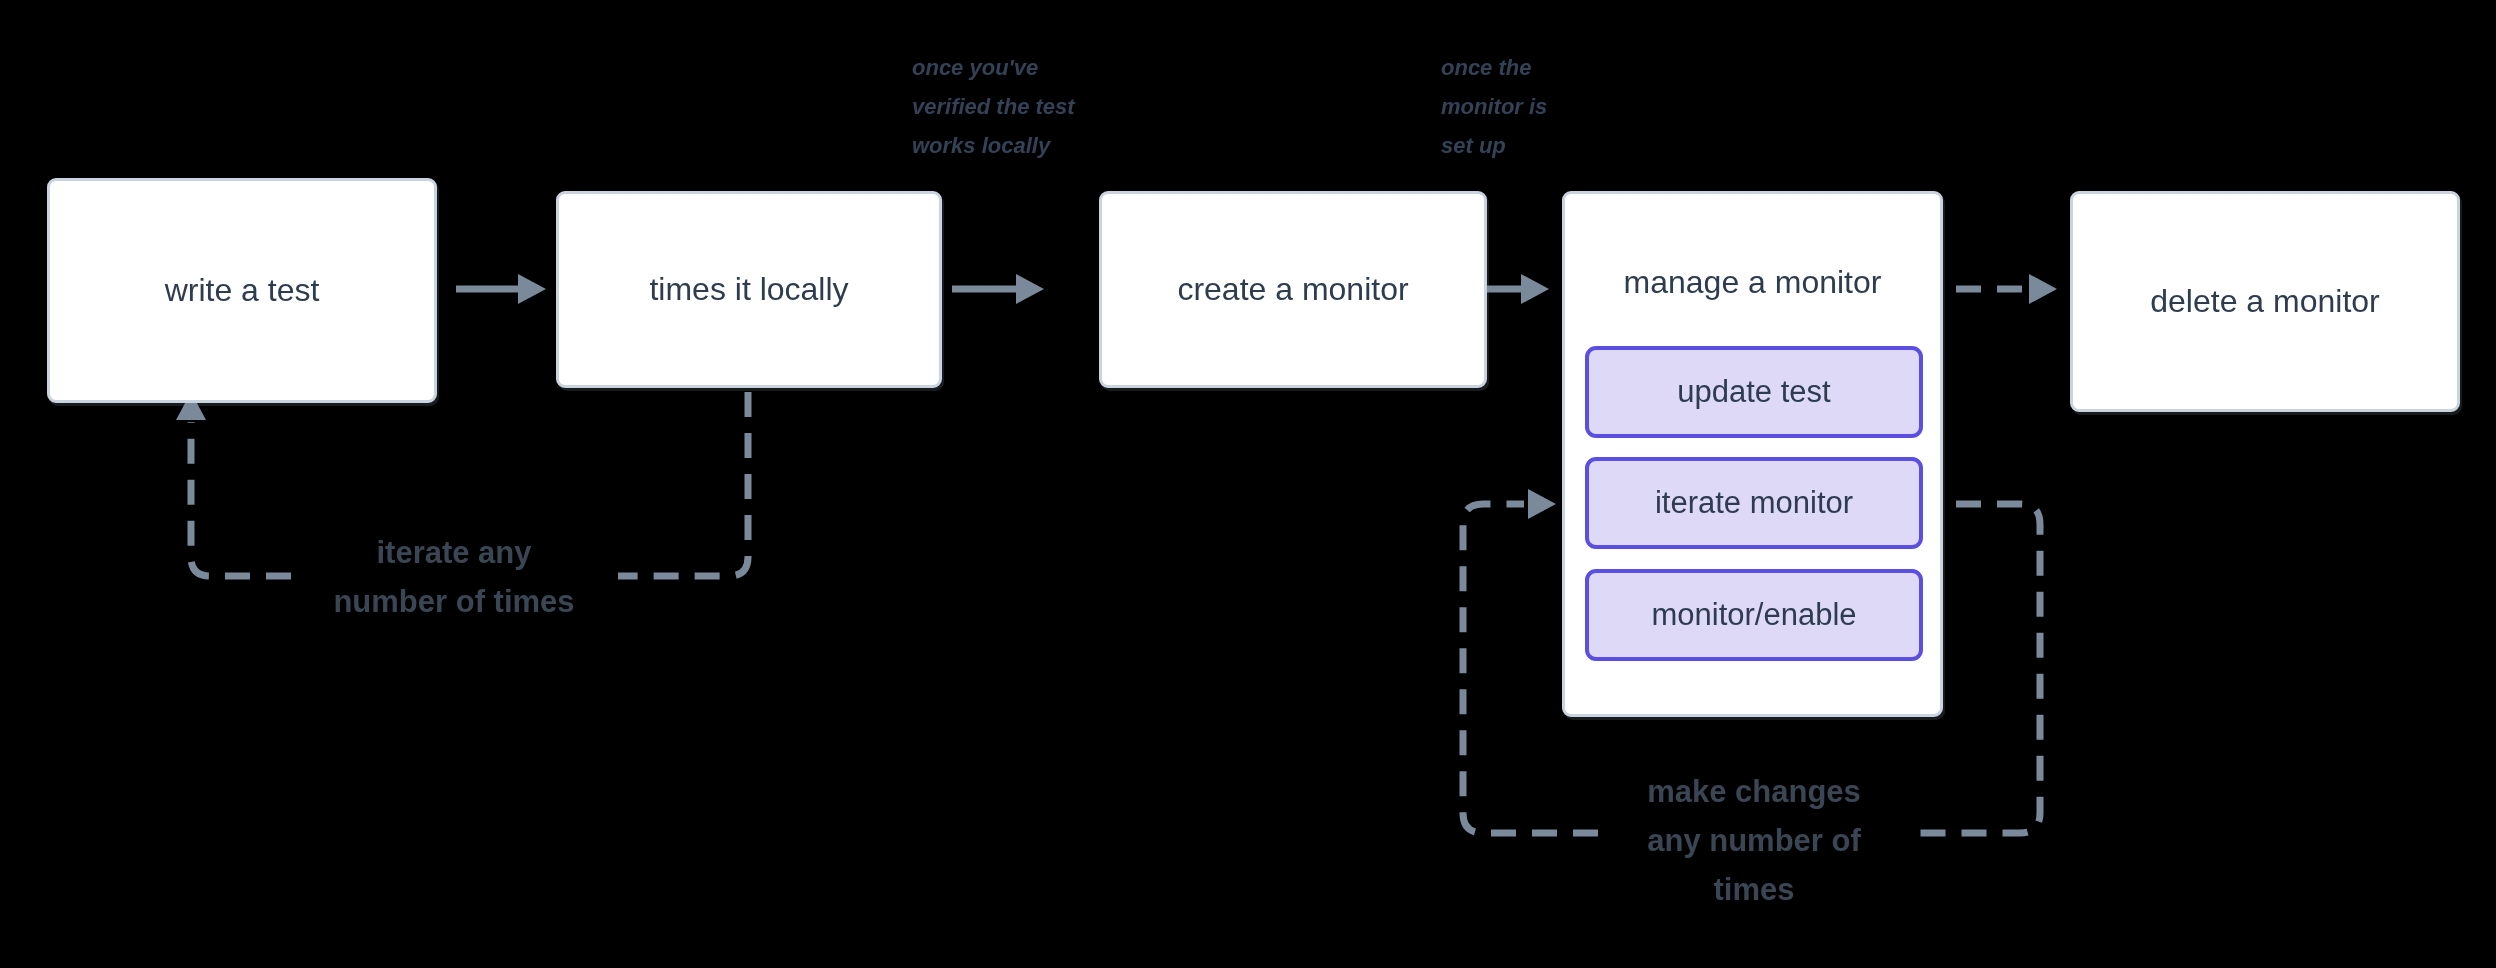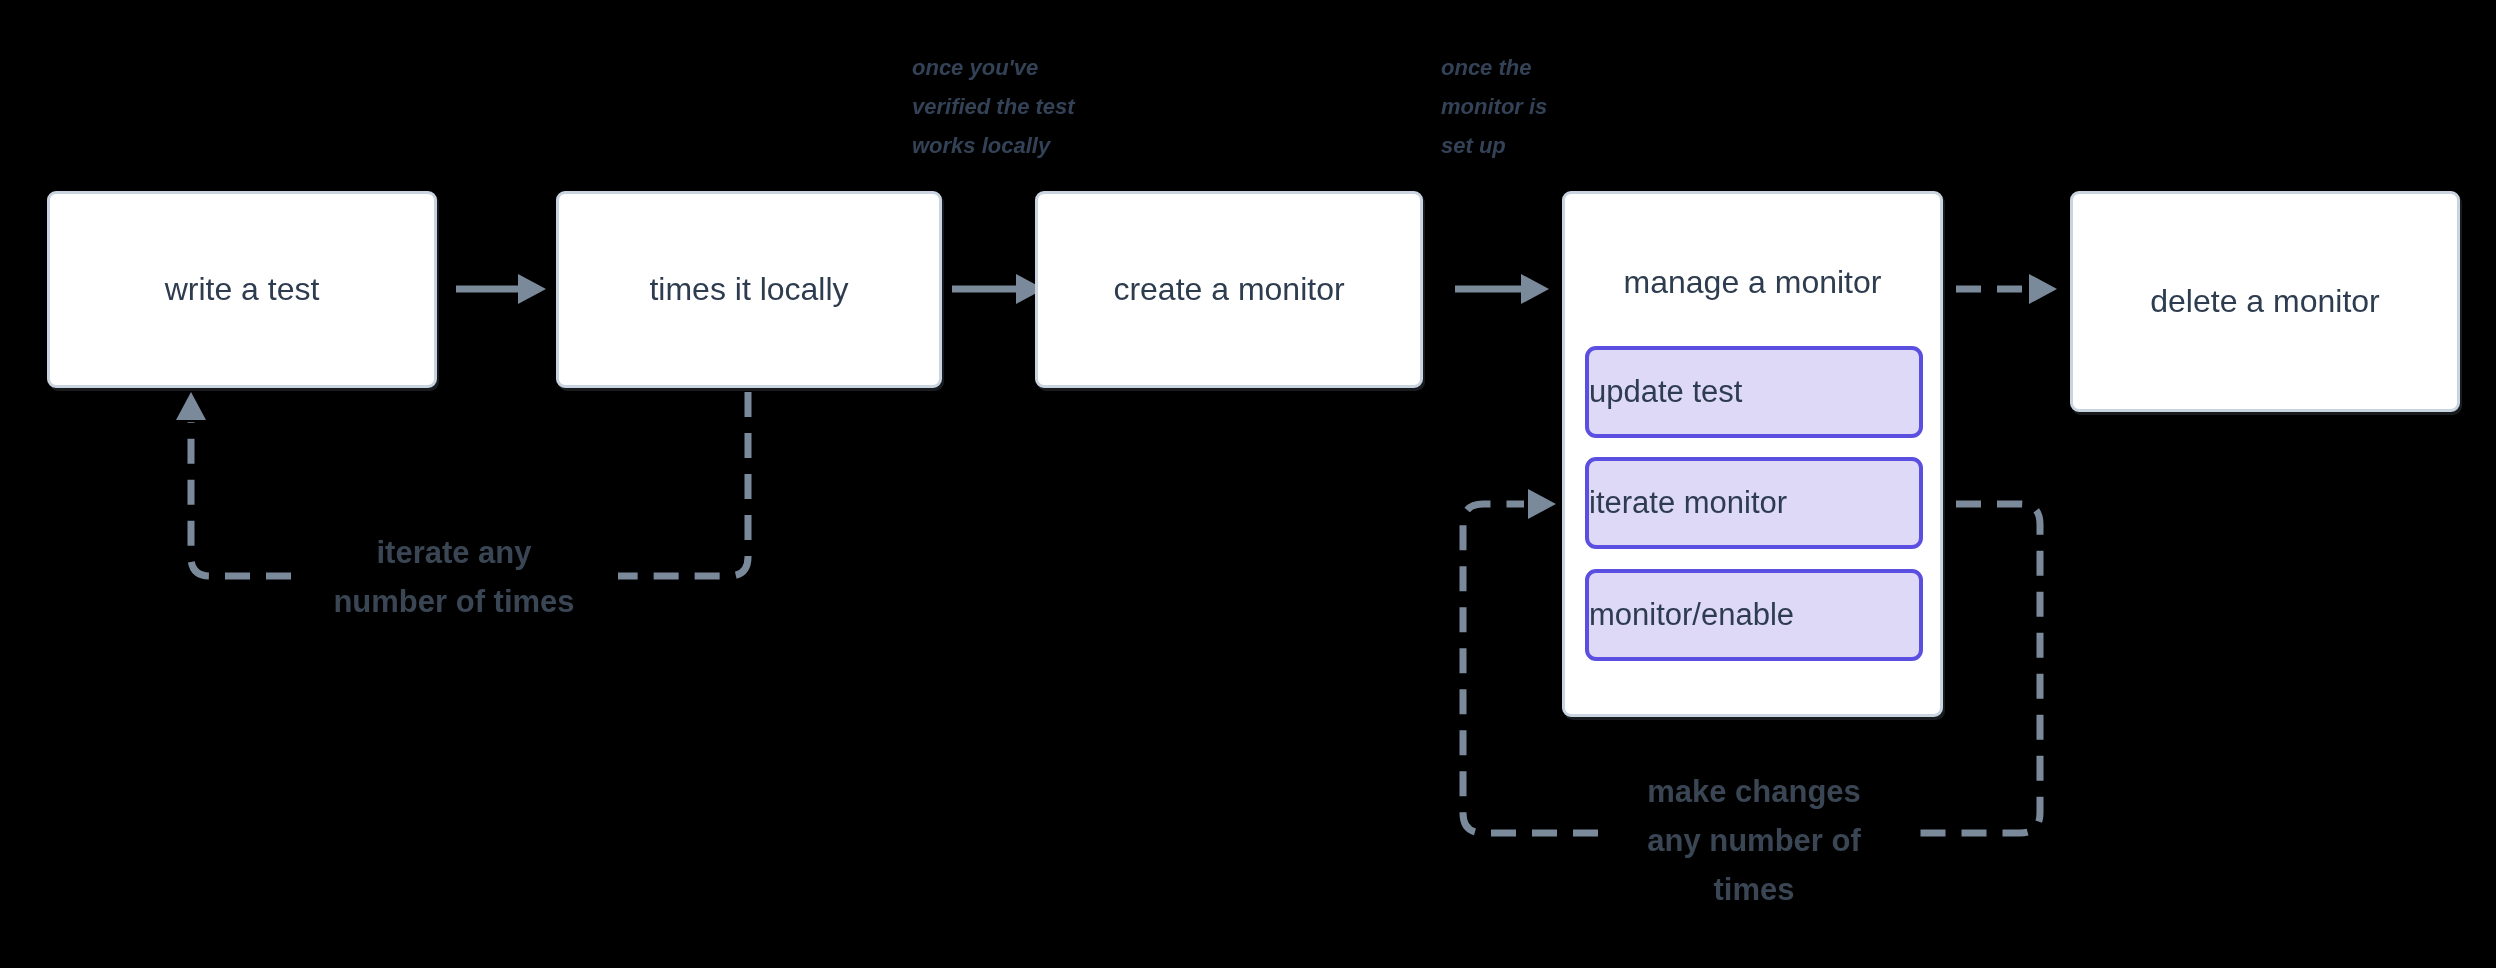--- a/index.html
+++ b/index.html
@@ -41,44 +41,44 @@
     background: var(--node-fill, #ffffff);
     border: 3px solid var(--node-border, #c9d4e0);
     border-radius: 9px;
     display: flex;
     align-items: center;
     justify-content: center;
     color: var(--node-text, #2e3c4f);
     font-size: 32px;
     box-shadow: 2px 3px 0 rgba(125, 140, 155, 0.20);
   }
-  #node-write  { left: 47px;   top: 191px; width: 390px; height: 197px; }
+  #node-write  { left: 47px;   top: 178px; width: 390px; height: 225px; }
   #node-test   { left: 556px;  top: 191px; width: 386px; height: 197px; }
-  #node-create { left: 1035px; top: 191px; width: 388px; height: 197px; }
+  #node-create { left: 1099px; top: 191px; width: 388px; height: 197px; }
   #node-manage { left: 1562px; top: 191px; width: 381px; height: 526px; }
   #node-delete { left: 2070px; top: 191px; width: 390px; height: 221px; }
   .manage-title {
     position: absolute;
     left: 0;
     top: 70px;
     width: 100%;
     text-align: center;
   }
   .subnode {
     position: absolute;
     left: 20px;
     width: 338px;
     height: 92px;
     box-sizing: border-box;
     background: var(--subnode-fill, #ded9f7);
     border: 4px solid var(--subnode-border, #5a4fe0);
     border-radius: 11px;
     display: flex;
     align-items: center;
-    justify-content: flex-start;
+    justify-content: center;
     color: var(--node-text, #2e3c4f);
     font-size: 31px;
   }
   #subnode-update-test    { top: 152px; }
   #subnode-update-monitor { top: 263px; }
   #subnode-disable-enable { top: 375px; }
   .annotation {
     position: absolute;
     font-style: italic;
     font-weight: bold;

